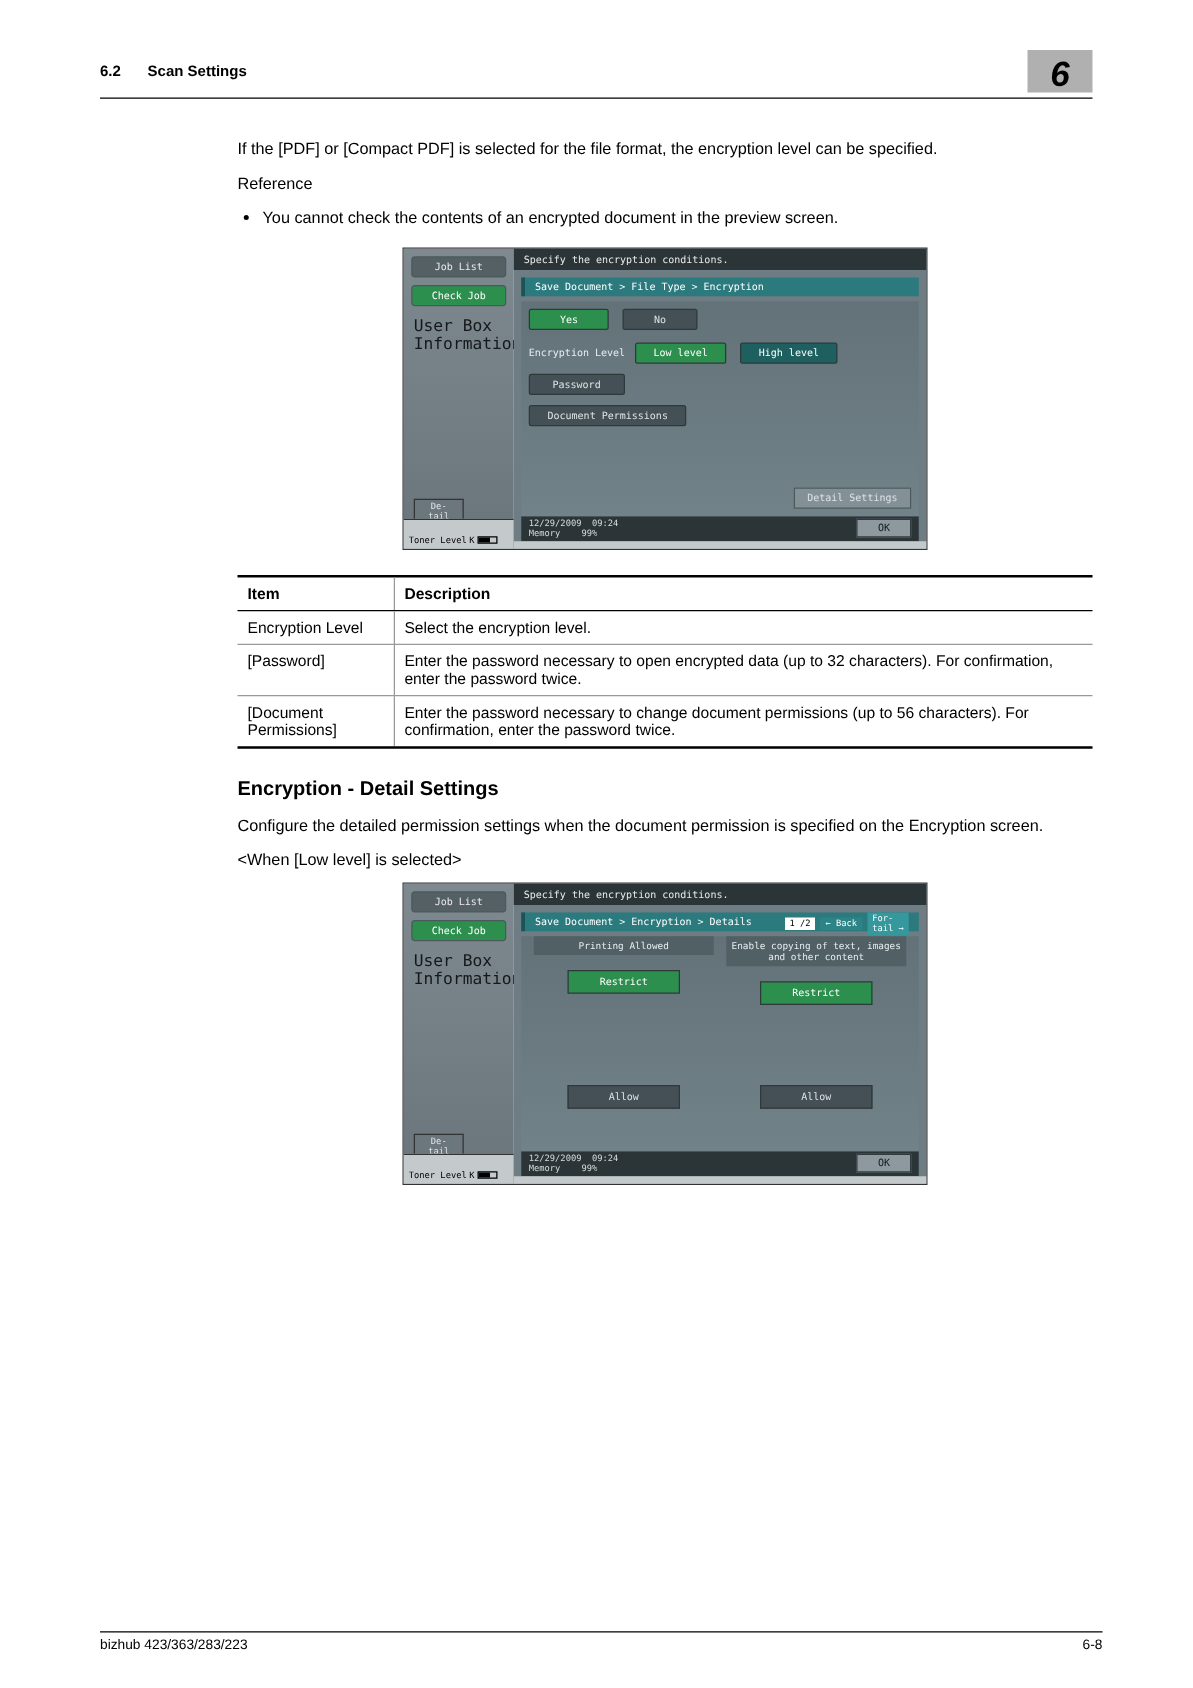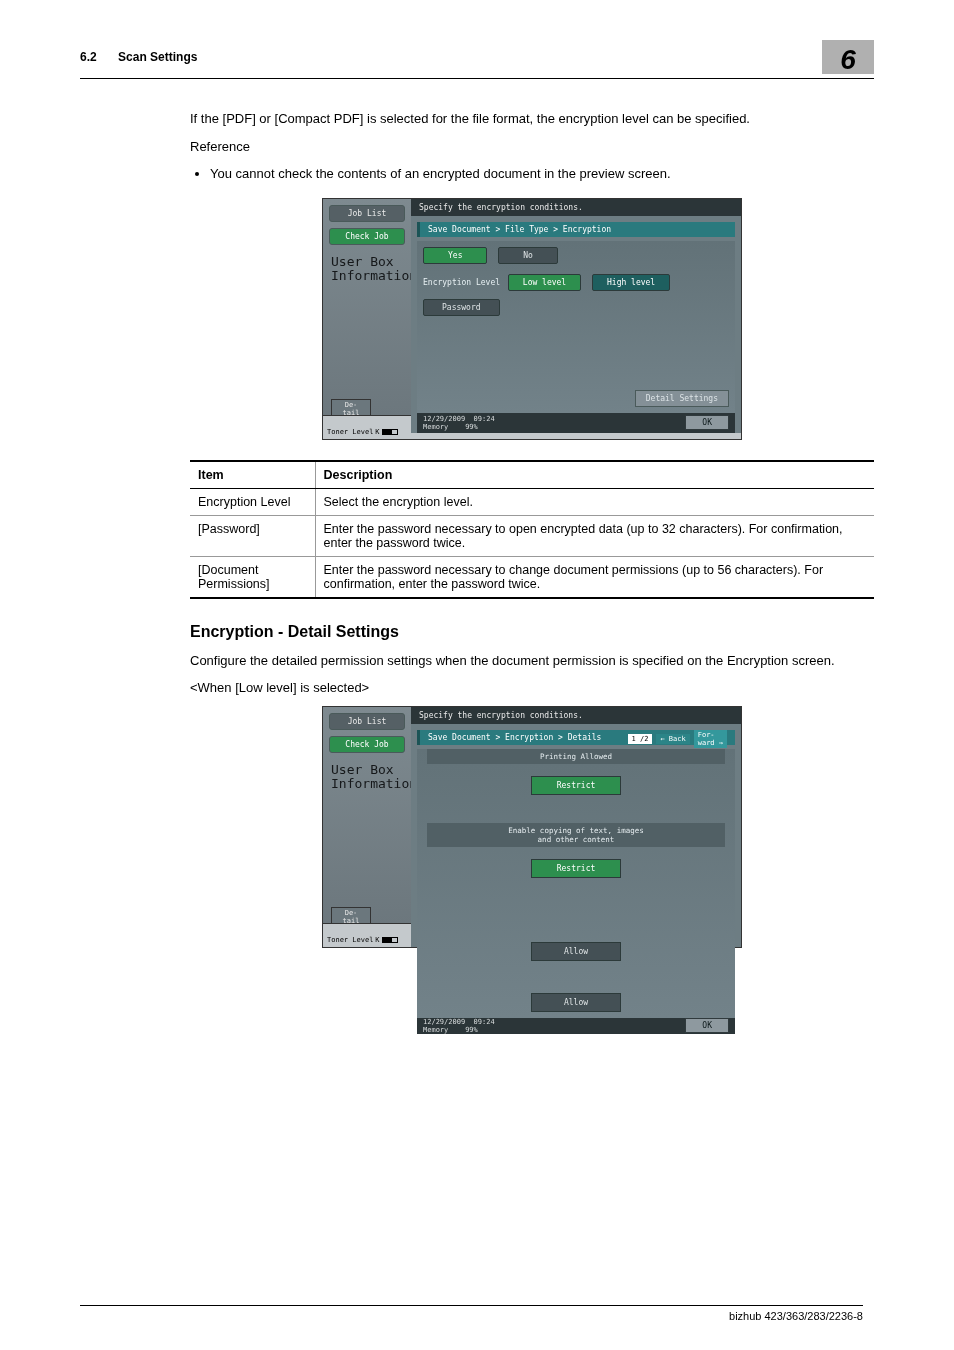--- a/index.html
+++ b/index.html
@@ -80,39 +80,39 @@
   .p-footer-left { color:#d8dcdd; font-size:7px;}
   .ok-btn { background:#8e999f; color:#0e1a1c; padding:2px 16px; font-size:8px; border:1px solid #303a3d;}
   .panel-right-bottom { height:6px; background:#c4c9cc;}
   .pager { position:absolute; right:8px; top:0; display:flex; gap:4px; align-items:center; font-size:7px;}
   .pager .pg { background:#fff; color:#000; padding:1px 4px;}
   .pager .bk { background:#2c8487; color:#fff; padding:1px 4px;}
   .pager .fw { background:#34989c; color:#fff; padding:1px 4px;}
 
   
   .col-head { background:#516065; color:#e6edf0; text-align:center; padding:3px 0; font-size:7.5px; margin-bottom:8px;}
-  .two-col { display:flex; gap:28px;flex-direction:column; }
+  .two-col { display:flex; gap:10px; }
   .two-col > div { flex:1; display:flex; flex-direction:column; align-items:center;}
   .opt-btn { width:90px; text-align:center; padding:4px 0; margin-top:4px; border:1px solid #2c3a3a; font-size:8px;}
   .opt-btn.green { background:#2d8f4e; color:#fff;}
   .opt-btn.dark { background:#445055; color:#dfe4e6;}
   .spacer-flex { flex:1; }
 
   
   table.desc { width:100%; border-collapse: collapse; font-size:12.5px;}
   table.desc th { text-align:left; padding:6px 8px; border-bottom:1px solid #000; border-top:2px solid #000;}
   table.desc td { padding:6px 8px; border-bottom:1px solid #999; vertical-align:top;}
   table.desc tr:last-child td { border-bottom:2px solid #000;}
   table.desc td:first-child, table.desc th:first-child { width:125px; border-right:1px solid #999;}
 
   
   .page-footer {
-    position:absolute; bottom:28px; left:80px; right:91px;
+    position:absolute; bottom:28px; left:80px; right:72px;
     border-top:1px solid #000; padding-top:4px;
-    display:flex; justify-content:flex-end; font-size:11px; color:#000;
+    display:flex; justify-content:space-between; font-size:11px; color:#000;
   }
 </style>
 </head>
 <body>
 
 <div class="header-row">
   <div class="header-left">
     <span class="num">6.2</span>
     <span>Scan Settings</span>
   </div>
@@ -156,20 +156,23 @@
           <span class="pill dark" style="padding-left:24px;padding-right:24px;">No</span>
         </div>
         <div class="row-mid">
           <span class="row-label">Encryption Level</span>
           <span class="pill green">Low level</span>
           <span class="pill blue">High level</span>
         </div>
         <div class="row-mid2">
           <span class="pill dark" style="padding-left:18px;padding-right:18px;">Password</span>
         </div>
+        <div class="row-mid2">
+          <span class="pill dark">Document Permissions</span>
+        </div>
         <div class="detail-settings-btn">Detail Settings</div>
       </div>
       <div class="p-footer">
         <div class="p-footer-left">
           <span>12/29/2009</span>&nbsp;&nbsp;<span>09:24</span><br>
           <span>Memory</span>&nbsp;&nbsp;&nbsp;&nbsp;<span>99%</span>
         </div>
         <div class="ok-btn">OK</div>
       </div>
       <div class="panel-right-bottom"></div>
@@ -219,21 +222,21 @@
       </div>
     </div>
     <div class="panel-right">
       <div class="p-instr">Specify the encryption conditions.</div>
       <div class="p-crumb" style="position:relative;">
         <span>Save Document &gt; Encryption &gt; Details</span>
         <div class="pager">
           <span class="pg">1 /2</span>
           <span class="bk">← <span>Back</span></span>
           <span class="fw" style="white-space:pre-line;"><span>For-
-ward</span> →</span>
+tail</span> →</span>
         </div>
       </div>
       <div class="p-area" style="padding:0 10px 6px 10px;">
         <div class="two-col">
           <div>
             <div class="col-head" style="width:100%;">Printing Allowed</div>
             <div class="opt-btn green">Restrict</div>
             <div class="spacer-flex"></div>
           </div>
           <div>

